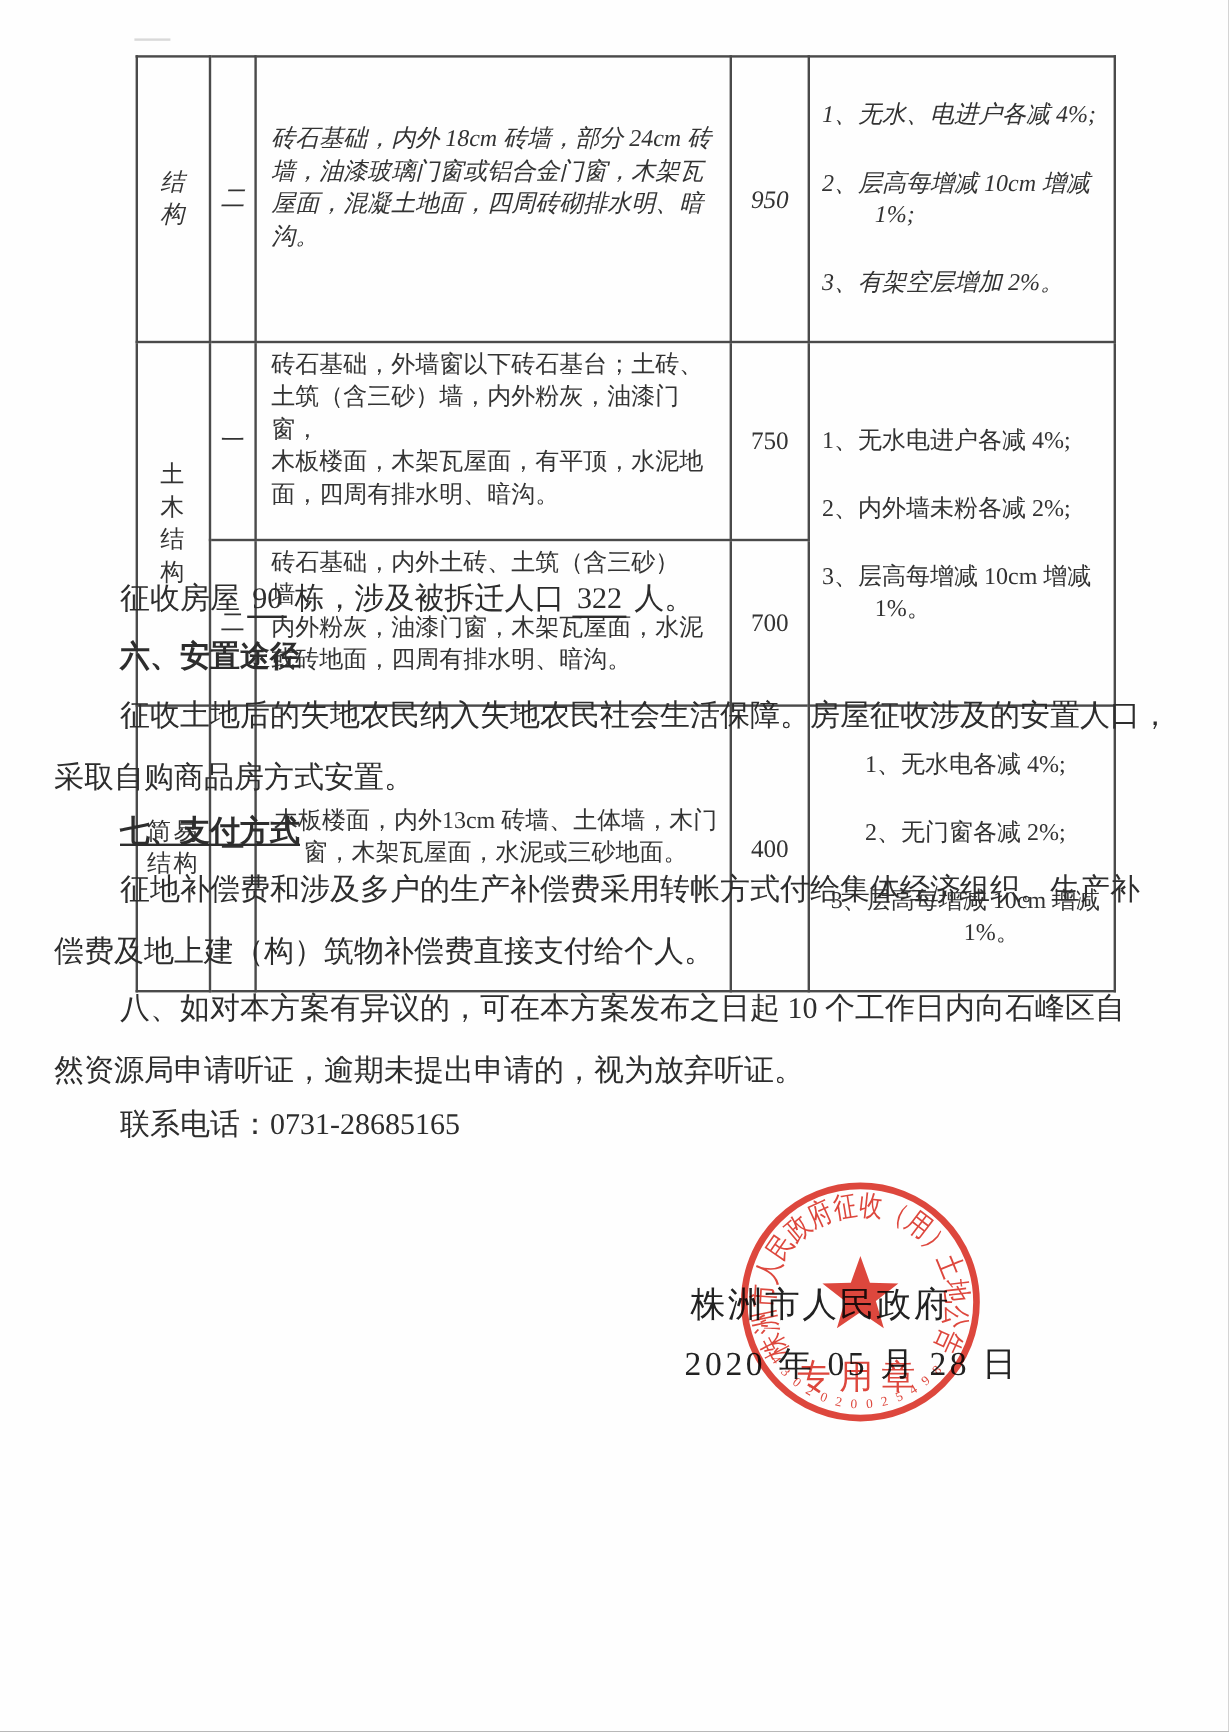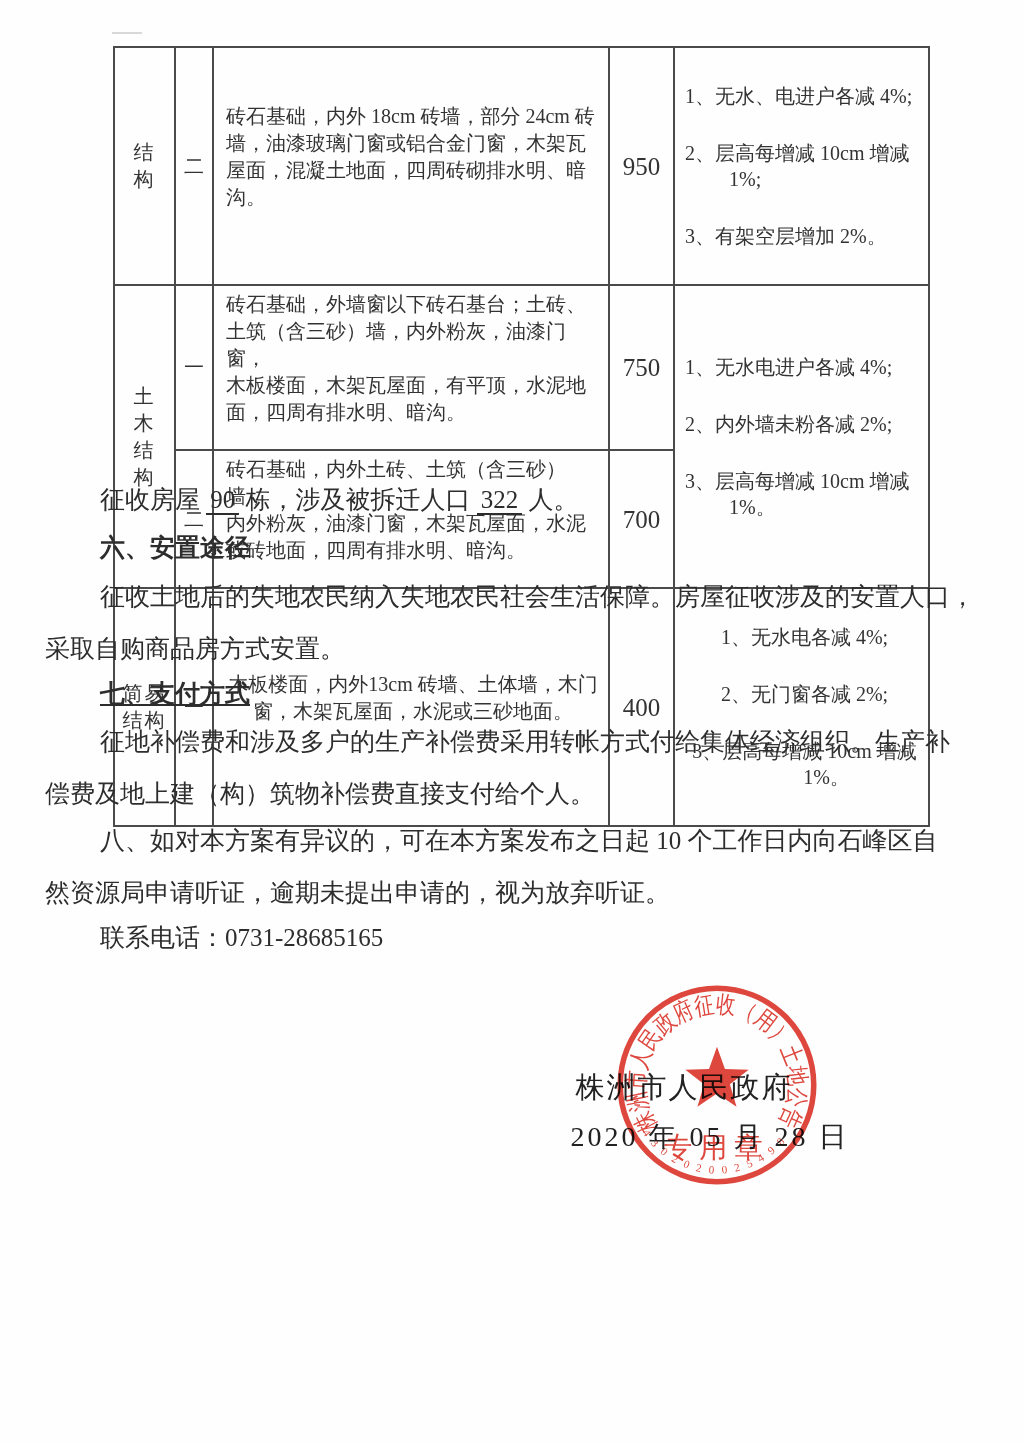--- a/index.html
+++ b/index.html
@@ -32,30 +32,30 @@
   }
   table.comp-table td {
     border: 2px solid #4a4a4a;
     vertical-align: middle;
     white-space: pre-line;
     line-height: 27px;
   }
   td.cat   { text-align: center; line-height: 30px; letter-spacing: 2px; }
   td.grade { text-align: center; }
   td.desc  { padding: 5px 8px 23px 12px; border-radius: 23px; }
-  td.price { text-align: center; font-size: 25px; }
+  td.price { text-align: center; font-size: 21px; }
   td.notes { padding: 6px 4px 6px 10px; }
   .note-item {
     padding-left: 2.2em;
     text-indent: -2.2em;
     white-space: pre-line;
     line-height: 26px;
     margin: 2px 0;
   }
-  .r1 td { height: 110px; }
+  .r1 td { height: 110px; font-style: italic; }
   .r2 td { height: 112px; margin-top: 24px; }
   .r3 td { height: 90px; }
   .r4 td { height: 104px; text-align: center; }
   
   .bodytext { position: absolute; left: 45px; width: 940px; font-size: 25px; color: #2d2d2d; }
   .single { line-height: 34px; }
   .double { line-height: 52px; white-space: pre-line; text-indent: 2.2em; }
   .heading { font-weight: bold; padding-left: 55px; line-height: 34px; }
   .indented { padding-left: 55px; }
   .u-num { border-bottom: 2px solid #2d2d2d; padding: 0 4px; }

